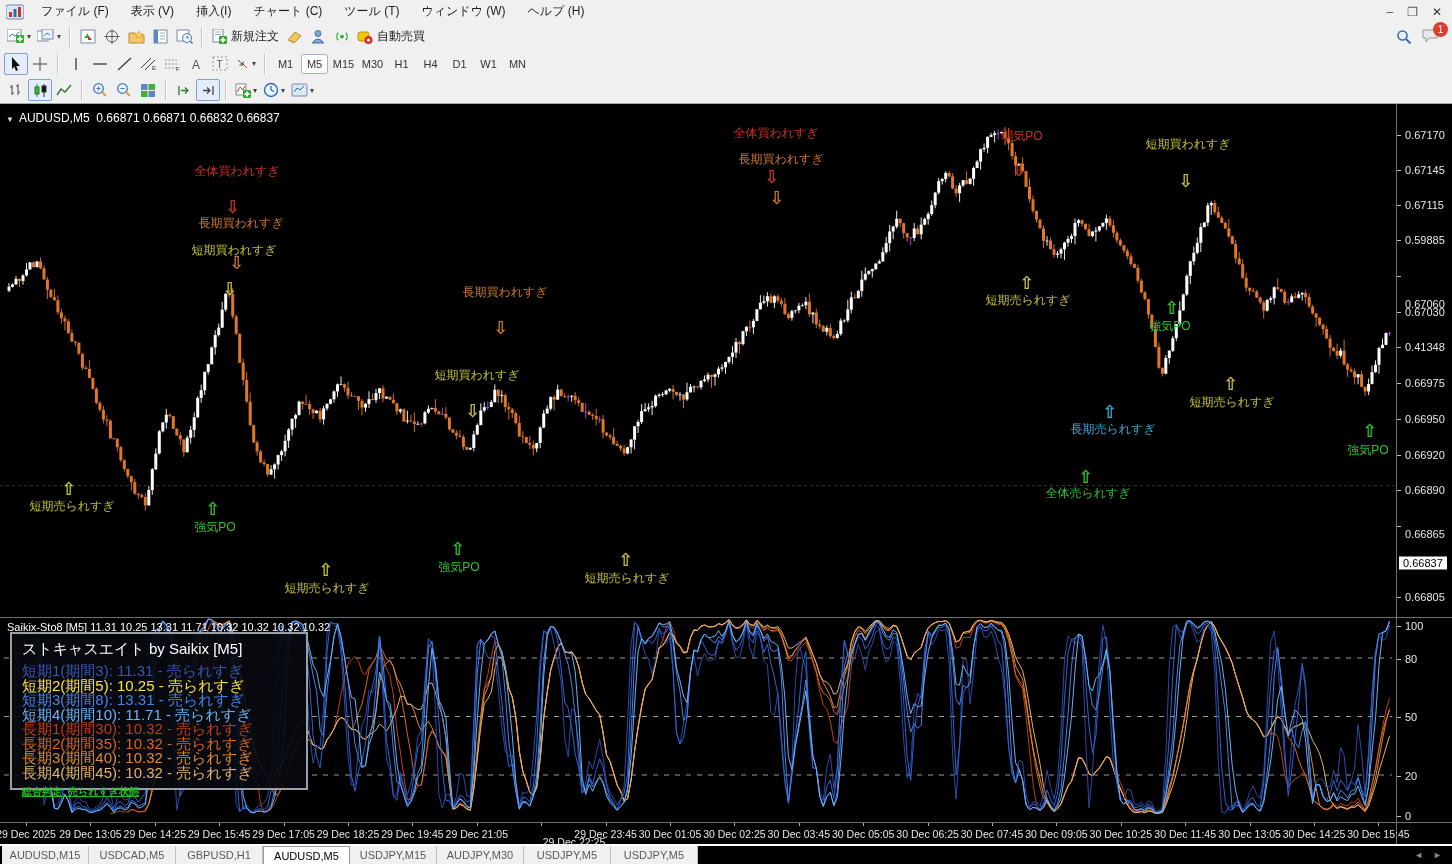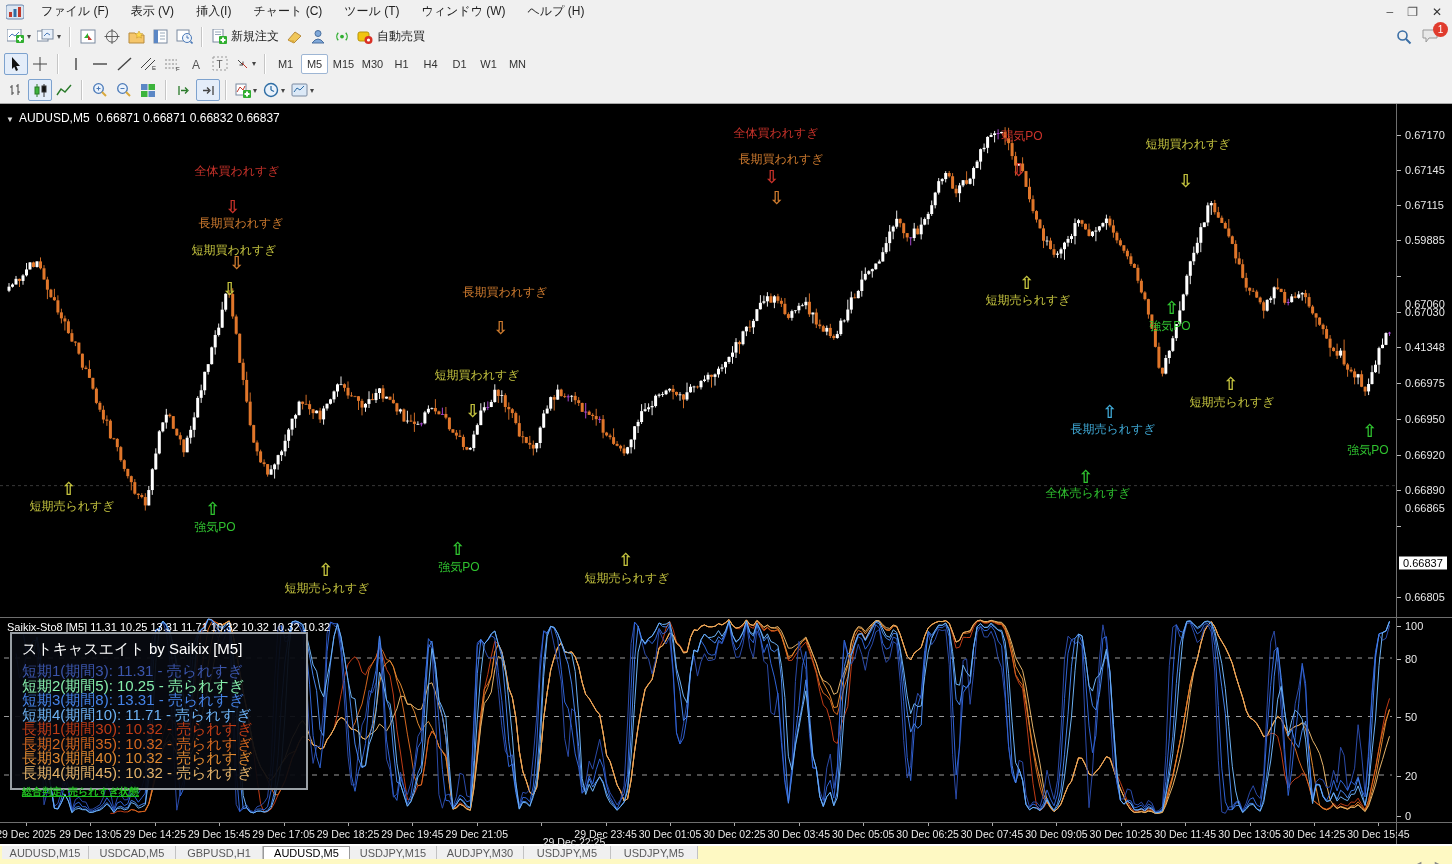--- a/index.html
+++ b/index.html
@@ -53,21 +53,21 @@
             background:rgba(8,10,16,0.93);border:2px solid #9aa0a6;padding:6px 10px 4px 10px;}
   .info-title{color:#fff;font-size:15px;margin-bottom:5px;}
   .info-line{font-size:15px;line-height:14.5px;white-space:nowrap;}
   .info-verdict{font-size:10px;font-weight:bold;margin-top:5px;text-decoration:underline;}
   
   .time-row{display:flex;height:22px;border-top:1px solid #6e6e6e;background:#000;}
   .time-plot{position:relative;width:1396px;color:#e8e8e8;font-size:10.5px;}
   .tlabel{position:absolute;top:5px;transform:translateX(-50%);white-space:nowrap;}
   .ttick{position:absolute;top:0;width:1px;height:3px;background:#aaa;}
   .time-corner{flex:1;border-left:1px solid #6e6e6e;background:#000;}
-  .tab-bar{height:20px;background:#fef9c3;border-top:2px solid #fff;display:flex;align-items:stretch;padding-left:2px;flex-direction:column;}
+  .tab-bar{height:20px;background:#000000;border-top:2px solid #fff;display:flex;align-items:stretch;padding-left:2px;}
   .tab{width:87px;display:flex;align-items:center;justify-content:center;font-size:11px;color:#5a5a5a;
        border-right:1px solid #c2c2c2;background:#f0f0f0;cursor:default;white-space:nowrap;}
   .tab.active{background:#fff;color:#000;border:1px solid #9a9a9a;border-bottom:none;}
   .tab-scroll{margin-left:auto;display:flex;align-items:center;gap:10px;padding-right:10px;color:#888;font-size:9px;}
 </style>
 </head>
 <body>
 
 <div class="menubar">
   <svg class="app-logo" viewBox="0 0 18 16">
@@ -1219,21 +1219,21 @@
       <div class="plabel" style="top: 243px;">0.41348</div>
       <div class="ptick" style="top: 279px;"></div>
       <div class="plabel" style="top: 279px;">0.66975</div>
       <div class="ptick" style="top: 315px;"></div>
       <div class="plabel" style="top: 315px;">0.66950</div>
       <div class="ptick" style="top: 351px;"></div>
       <div class="plabel" style="top: 351px;">0.66920</div>
       <div class="ptick" style="top: 386px;"></div>
       <div class="plabel" style="top: 386px;">0.66890</div>
       <div class="ptick" style="top: 422px;"></div>
-      <div class="plabel" style="top: 404px;">0.66865</div>
+      <div class="plabel" style="top: 430px;">0.66865</div>
       <div class="ptick" style="top: 493px;"></div>
       <div class="plabel" style="top: 493px;">0.66805</div>
       <div class="pbox" style="top: 459px;">0.66837</div>
     </div>
 </div>
 
 <div class="ind-row">
   <div class="ind-plot">
     <svg id="stoch-svg" width="1396" height="204" viewBox="0 618 1396 204" preserveAspectRatio="none">
         <line x1="4" y1="658.0" x2="1392" y2="658.0" stroke="#9a9a9a" stroke-width="1" stroke-dasharray="5 6"></line>
@@ -1246,21 +1246,21 @@
         <polyline fill="none" stroke="#2b4aa8" stroke-width="1" points="16,653.4 19.5,677.9 23,670.0 26.5,654.7 30,646.7 33.5,655.2 37,656.9 40.5,710.5 44,804.8 47.4,791.6 50.9,786.2 54.4,806.4 57.9,803.4 61.4,791.3 64.9,774.5 68.4,786.3 71.9,809.9 75.4,799.6 78.9,797.2 82.4,801.6 85.9,802.1 89.4,809.4 92.9,809.1 96.4,806.9 99.9,804.8 103.4,797.4 106.9,783.5 110.4,792.2 113.9,809.2 117.3,797.9 120.8,794.4 124.3,799.9 127.8,799.6 131.3,781.5 134.8,784.5 138.3,793.5 141.8,787.5 145.3,775.4 148.8,704.0 152.3,638.0 155.8,630.6 159.3,629.9 162.8,621.7 166.3,632.0 169.8,661.4 173.3,745.9 176.8,810.2 180.3,791.7 183.8,779.3 187.2,722.2 190.7,652.8 194.2,643.8 197.7,634.9 201.2,633.1 204.7,629.8 208.2,619.3 211.7,620.6 215.2,630.9 218.7,639.3 222.2,643.4 225.7,634.7 229.2,630.3 232.7,719.5 236.2,804.4 239.7,811.5 243.2,806.7 246.7,805.0 250.2,810.5 253.7,811.7 257.1,806.7 260.6,805.5 264.1,802.6 267.6,797.1 271.1,764.9 274.6,681.3 278.1,626.9 281.6,625.7 285.1,641.6 288.6,640.8 292.1,623.4 295.6,622.8 299.1,625.6 302.6,633.4 306.1,674.8 309.6,733.8 313.1,763.4 316.6,746.1 320.1,746.7 323.6,707.1 327,633.4 330.5,622.0 334,625.5 337.5,627.7 341,652.3 344.5,702.0 348,756.1 351.5,785.0 355,784.9 358.5,749.3 362,725.0 365.5,717.2 369,690.5 372.5,692.7 376,682.4 379.5,643.0 383,695.0 386.5,759.2 390,769.8 393.4,797.1 396.9,794.2 400.4,772.2 403.9,787.4 407.4,794.5 410.9,783.1 414.4,764.7 417.9,736.3 421.4,730.1 424.9,683.1 428.4,644.5 431.9,648.2 435.4,710.9 438.9,794.6 442.4,808.2 445.9,795.2 449.4,794.1 452.9,807.0 456.4,796.7 459.9,773.2 463.4,774.8 466.8,795.9 470.3,797.2 473.8,720.6 477.3,642.7 480.8,639.5 484.3,649.0 487.8,657.0 491.3,658.2 494.8,656.0 498.3,689.4 501.8,725.8 505.3,751.1 508.8,756.8 512.3,754.8 515.8,783.2 519.3,805.1 522.8,792.3 526.3,793.3 529.8,789.4 533.3,756.1 536.7,716.9 540.2,658.5 543.7,631.4 547.2,634.5 550.7,628.2 554.2,645.2 557.7,662.4 561.2,681.2 564.7,738.5 568.2,756.6 571.7,708.7 575.2,711.9 578.7,760.3 582.2,793.2 585.7,783.0 589.2,761.1 592.7,769.2 596.2,754.0 599.7,739.3 603.1,757.6 606.6,783.2 610.1,792.8 613.6,798.5 617.1,805.0 620.6,799.5 624.1,785.8 627.6,722.0 631.1,643.5 634.6,622.2 638.1,626.5 641.6,640.9 645.1,654.3 648.6,659.1 652.1,673.9 655.6,659.9 659.1,630.2 662.6,638.6 666.1,644.0 669.6,637.1 673.1,673.3 676.5,732.9 680,744.0 683.5,723.8 687,702.6 690.5,671.9 694,656.0 697.5,676.1 701,661.7 704.5,653.7 708,660.5 711.5,660.3 715,659.1 718.5,641.7 722,643.9 725.5,635.1 729,622.7 732.5,644.1 736,657.3 739.5,657.0 743,644.1 746.4,623.0 749.9,647.9 753.4,657.7 756.9,630.8 760.4,638.5 763.9,661.2 767.4,664.7 770.9,712.5 774.4,714.8 777.9,693.0 781.4,735.9 784.9,779.5 788.4,801.4 791.9,765.1 795.4,681.6 798.9,641.4 802.4,657.8 805.9,669.3 809.4,733.5 812.9,767.9 816.3,768.3 819.8,790.9 823.3,800.7 826.8,767.8 830.3,754.0 833.8,788.4 837.3,766.7 840.8,691.5 844.3,640.6 847.8,656.5 851.3,664.0 854.8,657.9 858.3,644.1 861.8,654.6 865.3,670.3 868.8,651.6 872.3,643.9 875.8,631.9 879.3,629.7 882.8,650.3 886.2,662.4 889.7,658.6 893.2,641.6 896.7,643.9 900.2,681.4 903.7,740.6 907.2,777.9 910.7,765.3 914.2,709.7 917.7,693.2 921.2,698.6 924.7,656.7 928.2,634.1 931.7,644.7 935.2,639.4 938.7,629.4 942.2,630.6 945.7,629.8 949.2,664.3 952.6,754.3 956.1,799.2 959.6,743.2 963.1,660.5 966.6,658.8 970.1,704.3 973.6,672.7 977.1,632.7 980.6,626.5 984.1,636.8 987.6,637.1 991.1,631.3 994.6,639.8 998.1,658.6 1001.6,667.6 1005.1,698.4 1008.6,746.3 1012.1,773.2 1015.6,782.8 1019.1,760.4 1022.6,762.0 1026,794.8 1029.5,806.9 1033,802.0 1036.5,802.1 1040,806.6 1043.5,794.3 1047,770.2 1050.5,787.1 1054,799.4 1057.5,780.4 1061,731.0 1064.5,659.3 1068,636.2 1071.5,639.6 1075,643.5 1078.5,641.7 1082,645.9 1085.5,734.0 1089,807.7 1092.5,770.8 1095.9,715.3 1099.4,659.8 1102.9,624.8 1106.4,644.1 1109.9,709.9 1113.4,764.6 1116.9,782.2 1120.4,799.1 1123.9,798.9 1127.4,788.9 1130.9,790.3 1134.4,803.9 1137.9,804.9 1141.4,802.1 1144.9,807.0 1148.4,800.4 1151.9,803.0 1155.4,811.5 1158.9,810.6 1162.4,806.9 1165.8,755.7 1169.3,665.7 1172.8,627.1 1176.3,624.9 1179.8,636.6 1183.3,638.2 1186.8,623.5 1190.3,622.8 1193.8,632.4 1197.3,642.5 1200.8,639.3 1204.3,628.2 1207.8,624.7 1211.3,632.0 1214.8,672.0 1218.3,760.3 1221.8,812.0 1225.3,813.3 1228.8,807.0 1232.3,806.6 1235.7,801.9 1239.2,801.0 1242.7,810.7 1246.2,803.2 1249.7,792.4 1253.2,785.7 1256.7,794.5 1260.2,798.5 1263.7,775.4 1267.2,704.9 1270.7,642.1 1274.2,631.0 1277.7,662.2 1281.2,709.3 1284.7,760.5 1288.2,788.2 1291.7,741.2 1295.2,703.8 1298.7,687.8 1302.2,665.7 1305.6,690.0 1309.1,760.2 1312.6,800.3 1316.1,781.8 1319.6,778.6 1323.1,780.2 1326.6,787.8 1330.1,786.8 1333.6,770.3 1337.1,782.6 1340.6,747.2 1344.1,755.3 1347.6,789.8 1351.1,781.4 1354.6,768.2 1358.1,724.7 1361.6,754.0 1365.1,794.4 1368.6,751.3 1372,692.4 1375.5,652.7 1379,634.9 1382.5,640.3 1386,638.3 1389.5,625.5"></polyline>
         <polyline fill="none" stroke="#2f63d4" stroke-width="1" points="23,632.2 26.5,651.4 30,646.0 33.5,640.6 37,640.5 40.5,675.8 44,772.0 47.4,791.6 50.9,787.3 54.4,808.3 57.9,808.4 61.4,799.0 64.9,782.1 68.4,791.3 71.9,811.7 75.4,803.9 78.9,802.2 82.4,806.7 85.9,806.8 89.4,810.9 92.9,810.9 96.4,808.8 99.9,807.3 103.4,804.0 106.9,797.7 110.4,802.6 113.9,810.9 117.3,802.9 120.8,801.5 124.3,805.8 127.8,803.7 131.3,793.2 134.8,796.7 138.3,802.2 141.8,797.7 145.3,793.1 148.8,736.1 152.3,655.7 155.8,629.9 159.3,628.8 162.8,621.1 166.3,625.9 169.8,637.1 173.3,673.1 176.8,756.3 180.3,796.0 183.8,788.4 187.2,758.0 190.7,683.2 194.2,642.5 197.7,632.9 201.2,630.0 204.7,627.3 208.2,619.2 211.7,620.1 215.2,626.4 218.7,631.0 222.2,635.2 225.7,630.2 229.2,625.7 232.7,681.9 236.2,771.1 239.7,811.5 243.2,808.6 246.7,807.7 250.2,811.9 253.7,812.6 257.1,809.2 260.6,808.9 264.1,809.9 267.6,806.8 271.1,790.3 274.6,746.4 278.1,670.3 281.6,625.7 285.1,638.1 288.6,635.7 292.1,621.9 295.6,621.8 299.1,623.5 302.6,627.4 306.1,648.1 309.6,684.2 313.1,735.7 316.6,756.7 320.1,767.9 323.6,736.2 327,651.8 330.5,622.0 334,623.7 337.5,623.8 341,643.4 344.5,680.5 348,729.3 351.5,776.1 355,791.3 358.5,771.5 362,760.4 365.5,743.5 369,700.3 372.5,686.5 376,670.2 379.5,636.1 383,678.2 386.5,739.9 390,762.2 393.4,794.5 396.9,800.4 400.4,776.7 403.9,787.7 407.4,804.0 410.9,795.6 414.4,771.7 417.9,747.4 421.4,741.5 424.9,684.5 428.4,638.6 431.9,643.5 435.4,674.8 438.9,721.2 442.4,769.6 445.9,800.4 449.4,800.9 452.9,808.6 456.4,802.1 459.9,795.0 463.4,797.0 466.8,801.8 470.3,800.5 473.8,726.7 477.3,645.6 480.8,639.5 484.3,643.9 487.8,639.9 491.3,635.8 494.8,638.0 498.3,672.4 501.8,700.5 505.3,739.2 508.8,766.7 512.3,764.0 515.8,788.7 519.3,808.2 522.8,797.4 526.3,797.9 529.8,801.8 533.3,786.0 536.7,747.0 540.2,670.8 543.7,630.8 547.2,632.9 550.7,626.4 554.2,628.5 557.7,638.9 561.2,669.3 564.7,702.0 568.2,708.5 571.7,727.8 575.2,753.9 578.7,767.2 582.2,793.2 585.7,789.0 589.2,776.0 592.7,783.9 596.2,769.7 599.7,758.9 603.1,767.2 606.6,785.7 610.1,797.3 613.6,803.2 617.1,809.0 620.6,800.6 624.1,793.3 627.6,774.5 631.1,688.4 634.6,622.2 638.1,626.0 641.6,638.9 645.1,644.5 648.6,640.0 652.1,643.7 655.6,638.8 659.1,628.4 662.6,633.9 666.1,632.0 669.6,625.7 673.1,669.2 676.5,732.9 680,744.0 683.5,738.0 687,716.9 690.5,671.9 694,650.0 697.5,651.9 701,640.8 704.5,646.0 708,653.5 711.5,655.2 715,654.6 718.5,640.3 722,642.7 725.5,633.3 729,621.2 732.5,640.4 736,650.2 739.5,646.4 743,637.3 746.4,622.1 749.9,638.4 753.4,642.8 756.9,624.9 760.4,637.4 763.9,652.6 767.4,643.9 770.9,663.5 774.4,677.1 777.9,694.7 781.4,742.6 784.9,782.6 788.4,802.6 791.9,772.8 795.4,735.2 798.9,705.7 802.4,665.7 805.9,651.5 809.4,724.9 812.9,767.9 816.3,768.3 819.8,796.4 823.3,806.4 826.8,786.7 830.3,780.2 833.8,798.1 837.3,769.1 840.8,691.5 844.3,640.0 847.8,653.1 851.3,655.0 854.8,645.4 858.3,636.6 861.8,638.9 865.3,649.2 868.8,644.3 872.3,636.1 875.8,624.5 879.3,628.0 882.8,643.4 886.2,649.2 889.7,647.7 893.2,637.1 896.7,638.6 900.2,663.0 903.7,701.3 907.2,757.4 910.7,780.6 914.2,732.8 917.7,705.6 921.2,694.4 924.7,650.5 928.2,632.1 931.7,637.7 935.2,632.1 938.7,627.1 942.2,627.8 945.7,625.1 949.2,636.6 952.6,706.1 956.1,775.1 959.6,746.9 963.1,692.9 966.6,687.4 970.1,682.1 973.6,646.8 977.1,628.8 980.6,626.2 984.1,630.7 987.6,630.3 991.1,626.0 994.6,630.8 998.1,641.1 1001.6,645.7 1005.1,689.6 1008.6,746.3 1012.1,773.2 1015.6,783.0 1019.1,769.3 1022.6,780.2 1026,804.4 1029.5,807.8 1033,804.0 1036.5,805.5 1040,809.1 1043.5,803.3 1047,789.9 1050.5,799.0 1054,805.8 1057.5,794.1 1061,761.1 1064.5,698.6 1068,653.3 1071.5,639.6 1075,638.3 1078.5,634.1 1082,641.8 1085.5,678.8 1089,725.9 1092.5,752.7 1095.9,735.7 1099.4,683.7 1102.9,638.3 1106.4,636.7 1109.9,672.7 1113.4,734.9 1116.9,782.6 1120.4,800.2 1123.9,804.0 1127.4,800.0 1130.9,800.8 1134.4,807.9 1137.9,806.9 1141.4,805.0 1144.9,809.0 1148.4,804.0 1151.9,806.2 1155.4,812.4 1158.9,811.6 1162.4,809.1 1165.8,781.5 1169.3,738.1 1172.8,675.1 1176.3,624.6 1179.8,631.2 1183.3,632.3 1186.8,622.0 1190.3,621.5 1193.8,627.4 1197.3,633.9 1200.8,631.3 1204.3,624.3 1207.8,623.5 1211.3,627.0 1214.8,645.5 1218.3,705.5 1221.8,768.2 1225.3,801.7 1228.8,809.8 1232.3,809.6 1235.7,803.0 1239.2,802.5 1242.7,811.9 1246.2,806.5 1249.7,799.4 1253.2,797.7 1256.7,804.8 1260.2,806.9 1263.7,783.1 1267.2,729.7 1270.7,685.5 1274.2,650.8 1277.7,647.6 1281.2,684.5 1284.7,749.5 1288.2,795.5 1291.7,770.2 1295.2,737.6 1298.7,703.8 1302.2,663.3 1305.6,683.6 1309.1,760.2 1312.6,800.3 1316.1,784.2 1319.6,784.6 1323.1,795.7 1326.6,800.2 1330.1,793.5 1333.6,780.3 1337.1,790.9 1340.6,780.2 1344.1,784.6 1347.6,790.6 1351.1,781.4 1354.6,784.8 1358.1,776.7 1361.6,789.9 1365.1,797.0 1368.6,756.6 1372,695.7 1375.5,652.4 1379,633.8 1382.5,632.8 1386,631.2 1389.5,622.2"></polyline>
         <polyline fill="none" stroke="#4583e8" stroke-width="1" points="33.5,652.9 37,636.9 40.5,655.9 44,727.8 47.4,767.2 50.9,787.3 54.4,808.3 57.9,809.0 61.4,802.7 64.9,794.4 68.4,801.0 71.9,812.4 75.4,807.4 78.9,806.5 82.4,809.2 85.9,809.2 89.4,812.0 92.9,812.0 96.4,810.5 99.9,809.2 103.4,806.4 106.9,802.5 110.4,806.4 113.9,812.3 117.3,807.4 120.8,806.2 124.3,808.3 127.8,807.4 131.3,800.3 134.8,802.0 138.3,806.3 141.8,804.4 145.3,803.0 148.8,767.2 152.3,680.3 155.8,629.9 159.3,628.8 162.8,621.0 166.3,624.9 169.8,631.5 173.3,645.9 176.8,668.9 180.3,697.7 183.8,756.0 187.2,765.7 190.7,720.0 194.2,672.6 197.7,632.9 201.2,629.5 204.7,626.8 208.2,619.1 211.7,619.7 215.2,623.7 218.7,626.6 222.2,629.2 225.7,626.1 229.2,623.1 232.7,654.6 236.2,708.9 239.7,774.4 243.2,808.6 246.7,807.7 250.2,812.0 253.7,812.9 257.1,811.2 260.6,811.0 264.1,811.7 267.6,810.4 271.1,805.4 274.6,791.1 278.1,755.4 281.6,702.0 285.1,661.0 288.6,635.7 292.1,621.8 295.6,621.0 299.1,622.3 302.6,624.8 306.1,637.4 309.6,655.8 313.1,675.7 316.6,690.6 320.1,729.6 323.6,736.3 327,692.8 330.5,663.0 334,636.4 337.5,623.8 341,636.9 344.5,657.5 348,680.3 351.5,713.8 355,744.1 358.5,758.7 362,767.8 365.5,765.7 369,738.8 372.5,723.6 376,688.2 379.5,635.9 383,663.9 386.5,700.0 390,710.2 393.4,750.0 396.9,782.1 400.4,783.9 403.9,795.1 407.4,806.2 410.9,800.5 414.4,787.4 417.9,773.2 421.4,765.0 424.9,704.7 428.4,648.2 431.9,641.0 435.4,664.8 438.9,700.2 442.4,716.8 445.9,737.9 449.4,777.6 452.9,808.7 456.4,804.4 459.9,798.7 463.4,800.8 466.8,805.5 470.3,807.6 473.8,760.6 477.3,673.8 480.8,639.5 484.3,643.9 487.8,639.9 491.3,633.9 494.8,631.0 498.3,644.0 501.8,657.1 505.3,694.2 508.8,741.8 512.3,767.0 515.8,792.3 519.3,809.1 522.8,801.3 526.3,801.9 529.8,805.8 533.3,793.8 536.7,775.5 540.2,726.5 543.7,662.1 547.2,632.9 550.7,626.3 554.2,627.4 557.7,633.5 561.2,642.6 564.7,653.8 568.2,664.3 571.7,684.1 575.2,715.4 578.7,746.5 582.2,785.6 585.7,791.8 589.2,778.7 592.7,787.0 596.2,781.5 599.7,776.7 603.1,781.7 606.6,792.7 610.1,800.1 613.6,804.9 617.1,809.8 620.6,806.3 624.1,801.7 627.6,787.3 631.1,735.6 634.6,659.4 638.1,626.0 641.6,638.5 645.1,643.5 648.6,638.3 652.1,636.3 655.6,630.4 659.1,623.1 662.6,626.5 666.1,627.0 669.6,623.9 673.1,643.7 676.5,673.1 680,691.3 683.5,720.5 687,716.9 690.5,671.9 694,650.0 697.5,651.9 701,639.8 704.5,634.0 708,637.5 711.5,640.3 715,643.1 718.5,636.7 722,639.7 725.5,632.2 729,621.1 732.5,635.5 736,642.3 739.5,639.2 743,632.6 746.4,621.3 749.9,632.8 753.4,636.2 756.9,623.6 760.4,631.0 763.9,641.1 767.4,636.6 770.9,649.6 774.4,651.8 777.9,648.8 781.4,678.2 784.9,750.9 788.4,803.3 791.9,775.2 795.4,744.3 798.9,723.1 802.4,704.3 805.9,679.8 809.4,713.2 812.9,756.1 816.3,768.3 819.8,796.4 823.3,806.4 826.8,796.6 830.3,792.3 833.8,805.6 837.3,791.7 840.8,735.6 844.3,666.6 847.8,653.1 851.3,654.7 854.8,643.8 858.3,634.3 861.8,633.8 865.3,640.8 868.8,634.7 872.3,628.6 875.8,622.1 879.3,623.9 882.8,633.0 886.2,638.2 889.7,640.3 893.2,633.3 896.7,633.8 900.2,651.6 903.7,681.2 907.2,711.6 910.7,732.1 914.2,723.7 917.7,728.4 921.2,725.0 924.7,664.5 928.2,631.2 931.7,635.3 935.2,630.4 938.7,625.3 942.2,625.6 945.7,623.2 949.2,631.0 952.6,660.6 956.1,699.4 959.6,704.9 963.1,685.4 966.6,688.0 970.1,683.3 973.6,647.5 977.1,626.8 980.6,623.7 984.1,627.4 987.6,627.5 991.1,624.3 994.6,627.3 998.1,630.1 1001.6,632.1 1005.1,650.3 1008.6,703.5 1012.1,765.3 1015.6,783.0 1019.1,769.3 1022.6,780.3 1026,804.6 1029.5,809.8 1033,807.3 1036.5,807.8 1040,810.1 1043.5,805.8 1047,798.1 1050.5,805.4 1054,810.0 1057.5,803.8 1061,788.9 1064.5,754.8 1068,714.5 1071.5,666.2 1075,638.3 1078.5,634.1 1082,635.8 1085.5,657.4 1089,685.9 1092.5,705.7 1095.9,710.0 1099.4,694.5 1102.9,667.1 1106.4,651.3 1109.9,672.7 1113.4,724.5 1116.9,772.3 1120.4,800.2 1123.9,804.2 1127.4,801.1 1130.9,803.5 1134.4,809.9 1137.9,809.8 1141.4,808.3 1144.9,810.3 1148.4,806.5 1151.9,808.1 1155.4,812.8 1158.9,812.2 1162.4,810.6 1165.8,793.1 1169.3,766.3 1172.8,736.7 1176.3,683.5 1179.8,645.8 1183.3,631.8 1186.8,621.4 1190.3,620.9 1193.8,624.7 1197.3,628.8 1200.8,626.8 1204.3,622.3 1207.8,621.6 1211.3,623.6 1214.8,635.2 1218.3,659.8 1221.8,686.8 1225.3,713.4 1228.8,765.9 1232.3,809.6 1235.7,805.7 1239.2,805.4 1242.7,812.4 1246.2,808.4 1249.7,803.3 1253.2,803.5 1256.7,808.7 1260.2,810.4 1263.7,799.5 1267.2,771.8 1270.7,740.0 1274.2,676.2 1277.7,647.6 1281.2,677.7 1284.7,711.5 1288.2,736.1 1291.7,729.7 1295.2,742.4 1298.7,747.5 1302.2,730.2 1305.6,721.0 1309.1,757.6 1312.6,800.6 1316.1,784.2 1319.6,784.6 1323.1,796.7 1326.6,801.4 1330.1,800.5 1333.6,792.5 1337.1,799.3 1340.6,790.2 1344.1,793.2 1347.6,798.0 1351.1,790.8 1354.6,790.0 1358.1,778.1 1361.6,790.9 1365.1,805.3 1368.6,785.7 1372,723.1 1375.5,658.1 1379,633.8 1382.5,632.6 1386,630.8 1389.5,621.3"></polyline>
         <polyline fill="none" stroke="#6db2f4" stroke-width="1" points="40.5,680.2 44,721.1 47.4,765.9 50.9,787.3 54.4,808.3 57.9,809.0 61.4,802.7 64.9,794.4 68.4,801.0 71.9,812.7 75.4,809.3 78.9,808.4 82.4,809.7 85.9,809.8 89.4,812.5 92.9,812.3 96.4,811.0 99.9,810.2 103.4,807.7 106.9,804.1 110.4,807.5 113.9,812.5 117.3,808.5 120.8,807.9 124.3,809.8 127.8,808.9 131.3,802.6 134.8,803.9 138.3,808.2 141.8,806.9 145.3,804.6 148.8,779.5 152.3,724.0 155.8,662.3 159.3,628.8 162.8,621.0 166.3,624.9 169.8,631.5 173.3,644.9 176.8,663.3 180.3,675.1 183.8,699.0 187.2,714.2 190.7,707.5 194.2,678.7 197.7,639.0 201.2,629.5 204.7,626.8 208.2,619.1 211.7,619.7 215.2,623.3 218.7,625.8 222.2,627.6 225.7,624.7 229.2,622.4 232.7,646.0 236.2,684.5 239.7,744.7 243.2,795.5 246.7,807.7 250.2,812.0 253.7,812.9 257.1,811.2 260.6,811.1 264.1,812.2 267.6,811.4 271.1,807.7 274.6,797.5 278.1,781.1 281.6,761.8 285.1,714.7 288.6,650.8 292.1,621.8 295.6,621.0 299.1,622.3 302.6,624.3 306.1,634.0 309.6,648.8 313.1,665.0 316.6,671.2 320.1,689.3 323.6,696.9 327,678.2 330.5,660.3 334,636.4 337.5,623.8 341,636.9 344.5,657.5 348,680.3 351.5,697.4 355,698.8 358.5,728.4 362,766.5 365.5,765.7 369,744.7 372.5,735.0 376,711.4 379.5,672.2 383,682.5 386.5,700.0 390,703.8 393.4,724.8 396.9,763.3 400.4,783.9 403.9,795.1 407.4,806.2 410.9,801.9 414.4,792.4 417.9,776.9 421.4,772.0 424.9,742.9 428.4,687.0 431.9,648.5 435.4,664.8 438.9,700.2 442.4,707.8 445.9,717.6 449.4,766.4 452.9,808.7 456.4,804.4 459.9,798.7 463.4,801.9 466.8,806.8 470.3,807.8 473.8,772.0 477.3,719.2 480.8,673.5 484.3,643.9 487.8,639.9 491.3,633.9 494.8,631.0 498.3,644.0 501.8,651.9 505.3,667.9 508.8,700.1 512.3,735.8 515.8,781.7 519.3,809.1 522.8,802.3 526.3,802.9 529.8,806.4 533.3,796.7 536.7,784.0 540.2,743.2 543.7,676.3 547.2,636.5 550.7,626.3 554.2,627.4 557.7,633.5 561.2,641.8 564.7,651.2 568.2,652.7 571.7,653.7 575.2,671.4 578.7,716.2 582.2,778.5 585.7,794.5 589.2,784.3 592.7,791.3 596.2,783.0 599.7,776.7 603.1,783.2 606.6,796.0 610.1,802.7 613.6,806.2 617.1,810.4 620.6,806.5 624.1,802.4 627.6,790.8 631.1,757.0 634.6,704.2 638.1,652.1 641.6,638.5 645.1,643.5 648.6,638.3 652.1,636.0 655.6,630.1 659.1,622.9 662.6,624.5 666.1,624.1 669.6,621.9 673.1,637.7 676.5,668.1 680,681.0 683.5,696.1 687,702.8 690.5,671.9 694,650.0 697.5,651.9 701,639.8 704.5,634.0 708,637.5 711.5,637.3 715,636.0 718.5,630.6 722,636.3 725.5,630.8 729,620.9 732.5,634.7 736,641.6 739.5,638.7 743,631.9 746.4,620.9 749.9,631.7 753.4,634.5 756.9,622.8 760.4,629.9 763.9,638.6 767.4,633.8 770.9,641.5 774.4,643.1 777.9,645.7 781.4,665.3 784.9,697.4 788.4,756.3 791.9,769.9 795.4,745.9 798.9,727.7 802.4,708.3 805.9,690.8 809.4,723.3 812.9,756.1 816.3,768.3 819.8,796.4 823.3,806.4 826.8,796.6 830.3,792.3 833.8,805.6 837.3,797.7 840.8,761.2 844.3,713.1 847.8,680.0 851.3,654.7 854.8,643.8 858.3,634.3 861.8,633.5 865.3,640.0 868.8,632.7 872.3,626.5 875.8,621.5 879.3,622.1 882.8,629.1 886.2,635.8 889.7,637.3 893.2,629.8 896.7,632.5 900.2,648.7 903.7,670.1 907.2,695.9 910.7,713.7 914.2,703.7 917.7,706.6 921.2,706.0 924.7,676.4 928.2,652.2 931.7,638.4 935.2,630.4 938.7,625.0 942.2,625.2 945.7,623.0 949.2,629.0 952.6,651.7 956.1,684.1 959.6,685.2 963.1,665.2 966.6,672.4 970.1,676.6 973.6,647.5 977.1,626.8 980.6,623.7 984.1,627.4 987.6,627.2 991.1,623.0 994.6,626.2 998.1,630.0 1001.6,630.3 1005.1,641.6 1008.6,673.6 1012.1,721.9 1015.6,762.7 1019.1,769.3 1022.6,780.3 1026,804.6 1029.5,809.8 1033,807.4 1036.5,808.3 1040,810.7 1043.5,807.1 1047,799.8 1050.5,805.9 1054,810.8 1057.5,806.4 1061,798.1 1064.5,777.0 1068,747.1 1071.5,716.4 1075,670.8 1078.5,634.1 1082,635.8 1085.5,657.4 1089,685.9 1092.5,691.1 1095.9,678.4 1099.4,675.1 1102.9,664.0 1106.4,649.1 1109.9,671.2 1113.4,724.5 1116.9,772.3 1120.4,800.2 1123.9,804.2 1127.4,801.1 1130.9,803.5 1134.4,809.9 1137.9,810.1 1141.4,809.0 1144.9,811.1 1148.4,807.8 1151.9,809.0 1155.4,812.9 1158.9,812.4 1162.4,810.9 1165.8,795.9 1169.3,775.8 1172.8,753.5 1176.3,716.0 1179.8,671.3 1183.3,634.7 1186.8,621.4 1190.3,620.9 1193.8,624.2 1197.3,627.5 1200.8,625.5 1204.3,621.7 1207.8,621.0 1211.3,622.5 1214.8,631.3 1218.3,647.8 1221.8,663.6 1225.3,688.3 1228.8,726.7 1232.3,766.3 1235.7,790.9 1239.2,805.4 1242.7,812.5 1246.2,809.3 1249.7,805.0 1253.2,804.5 1256.7,809.0 1260.2,811.3 1263.7,802.5 1267.2,781.6 1270.7,761.0 1274.2,732.8 1277.7,699.2 1281.2,686.3 1284.7,711.5 1288.2,736.1 1291.7,720.6 1295.2,710.1 1298.7,713.4 1302.2,719.2 1305.6,739.9 1309.1,779.3 1312.6,803.6 1316.1,784.9 1319.6,785.1 1323.1,796.7 1326.6,801.4 1330.1,800.5 1333.6,792.9 1337.1,801.1 1340.6,796.8 1344.1,799.1 1347.6,800.7 1351.1,794.4 1354.6,794.1 1358.1,785.9 1361.6,796.2 1365.1,805.4 1368.6,785.7 1372,752.3 1375.5,719.0 1379,665.5 1382.5,632.6 1386,630.8 1389.5,621.3"></polyline>
       </svg>
     <div class="ind-header">Saikix-Sto8 [M5] 11.31 10.25 13.31 11.71 10.32 10.32 10.32 10.32</div>
     <div class="info-box">
       <div class="info-title">ストキャスエイト by Saikix [M5]</div>
       <div id="info-lines">
           <div class="info-line" style="color: rgb(59, 85, 171);">短期1(期間3): 11.31 - 売られすぎ</div>
-          <div class="info-line" style="color: #86efac;">短期2(期間5): 10.25 - 売られすぎ</div>
+          <div class="info-line" style="color: #fde047;">短期2(期間5): 10.25 - 売られすぎ</div>
           <div class="info-line" style="color: rgb(69, 131, 232);">短期3(期間8): 13.31 - 売られすぎ</div>
           <div class="info-line" style="color: rgb(109, 178, 244);">短期4(期間10): 11.71 - 売られすぎ</div>
           <div class="info-line" style="color: rgb(192, 60, 22);">長期1(期間30): 10.32 - 売られすぎ</div>
           <div class="info-line" style="color: rgb(212, 103, 31);">長期2(期間35): 10.32 - 売られすぎ</div>
           <div class="info-line" style="color: rgb(224, 137, 48);">長期3(期間40): 10.32 - 売られすぎ</div>
           <div class="info-line" style="color: rgb(228, 179, 106);">長期4(期間45): 10.32 - 売られすぎ</div>
         </div>
       <div class="info-verdict" id="info-verdict" style="color: rgb(32, 192, 32);">総合判定: 売られすぎ状態</div>
     </div>
   </div>

